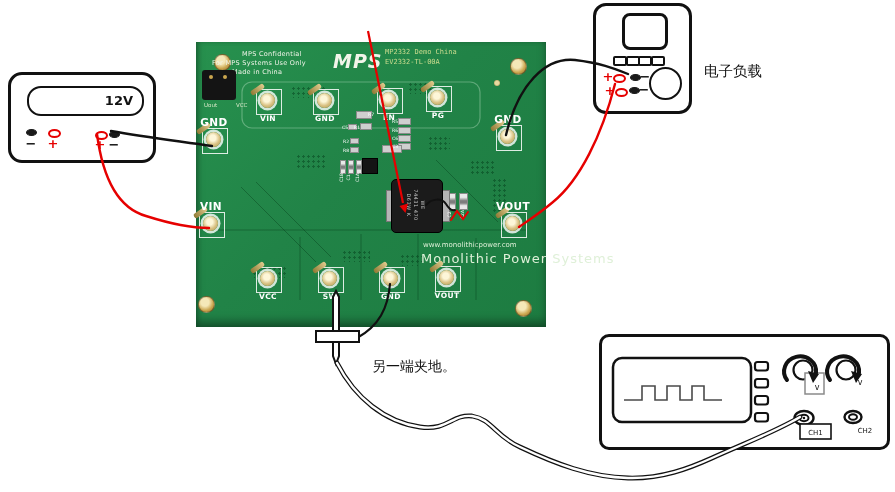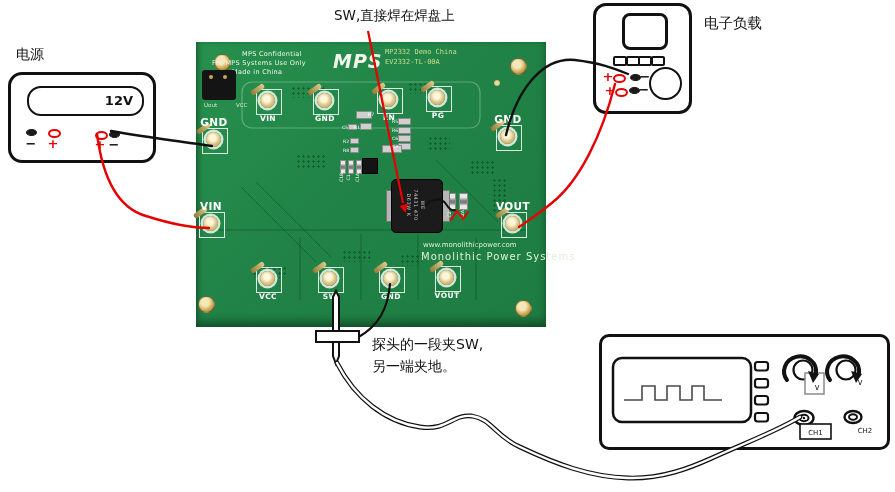--- a/index.html
+++ b/index.html
@@ -1,21 +1,21 @@
 <!DOCTYPE html>
 <html><head>
 <meta charset="utf-8">
 <style>
   html,body{margin:0;padding:0;background:#fff;}
   #stage{position:relative;width:895px;height:492px;background:#fff;overflow:hidden;
          font-family:"DejaVu Sans",sans-serif;color:#111;}
   
   .device{position:absolute;border:3.5px solid #111;border-radius:14px;background:#fff;}
   .screenbox{position:absolute;border:2.5px solid #111;border-radius:14px;background:#fff;}
-  .cn-label{position:absolute;font-size:14px;color:#111;white-space:nowrap;}
+  .cn-label{position:absolute;font-size:14px;color:#111;white-space:nowrap;margin-top:48px;}
   
   #psu-display{left:16px;top:11px;width:104px;height:26px;line-height:26px;
                text-align:right;padding-right:9px;font-size:13px;font-weight:600;box-sizing:content-box;}
   .term{position:absolute;width:9px;height:5px;border-radius:50%;}
   .term.black{background:#1a1a1a;border:1.5px solid #1a1a1a;}
   .term.red{background:#fff;border:2px solid #e60000;}
   .sign{position:absolute;width:14px;text-align:center;font-size:13px;font-weight:bold;line-height:12px;}
   .sign.plus{color:#e60000;}
   .sign.minus{color:#111;}
   
@@ -61,22 +61,20 @@
   #scope-svg{position:absolute;left:0;top:0;}
   .note{position:absolute;font-size:13.5px;color:#111;white-space:nowrap;z-index:20;}
 </style>
 </head>
 <body>
 
 <div id="stage">
 
   <div class="cn-label" style="left:16px;top:46px;">电源</div>
   <div class="cn-label" style="left:704px;top:14px;font-size:14.5px;">电子负载</div>
-  <div class="note" style="left:334px;top:7px;">SW,直接焊在焊盘上</div>
-  <div class="note" style="left:372px;top:336px;font-size:14px;">探头的一段夹SW,</div>
   <div class="note" style="left:372px;top:358px;font-size:14px;">另一端夹地。</div>
 
   <div class="device" style="left:8px;top:72px;width:142px;height:85px;">
     <div class="screenbox" id="psu-display">12V</div>
     <div class="term black" style="left:15px;top:54px;"></div>
     <div class="term red" style="left:37px;top:54px;"></div>
     <div class="term red" style="left:84px;top:56px;"></div>
     <div class="term black" style="left:98px;top:56px;"></div>
     <div class="sign minus" style="left:13px;top:63px;">−</div>
     <div class="sign plus" style="left:35px;top:63px;">+</div>
@@ -109,21 +107,21 @@
     <div class="hole" style="left:319px;top:258px;"></div>
     <div class="via-dot" style="left:298px;top:38px;"></div>
 
     <div class="silk" style="left:46px;top:8px;font-size:6.5px;letter-spacing:.3px;">MPS Confidential</div>
     <div class="silk" style="left:16px;top:17px;font-size:6.5px;letter-spacing:.3px;">For MPS Systems Use Only</div>
     <div class="silk" style="left:36px;top:26px;font-size:6.5px;letter-spacing:.3px;">Made in China</div>
     <div class="silk" style="left:137px;top:8px;font-size:19px;font-weight:800;font-style:italic;letter-spacing:1px;">MPS</div>
     <div class="silk" style="left:189px;top:6px;font-size:7px;color:#c9db8e;font-family:'DejaVu Sans Mono',monospace;">MP2332 Demo China</div>
     <div class="silk" style="left:189px;top:16px;font-size:7px;color:#c9db8e;font-family:'DejaVu Sans Mono',monospace;">EV2332-TL-00A</div>
     <div class="silk" style="left:227px;top:199px;font-size:7px;color:#dff0d8;">www.monolithicpower.com</div>
-    <div class="silk" style="left:225px;top:209px;font-size:10px;color:#dff0d8;letter-spacing:1px;">Monolithic Power Systems</div>
+    <div class="silk" style="left:225px;top:209px;font-size:13px;color:#dff0d8;letter-spacing:1px;">Monolithic Power Systems</div>
 
     <div id="jumper">
       <div class="pinhole" style="left:7px;"></div>
       <div class="pinhole" style="left:21px;"></div>
     </div>
     <div class="silk" style="left:8px;top:60px;font-size:5.5px;color:#d8e8c8;">Uout</div>
     <div class="silk" style="left:40px;top:60px;font-size:5.5px;color:#d8e8c8;">VCC</div>
 
     <svg width="350" height="285" style="position:absolute;left:0;top:0;">
       <rect x="46" y="40" width="238" height="46" rx="10" fill="none" stroke="rgba(235,255,235,.3)" stroke-width="1.2"></rect>

